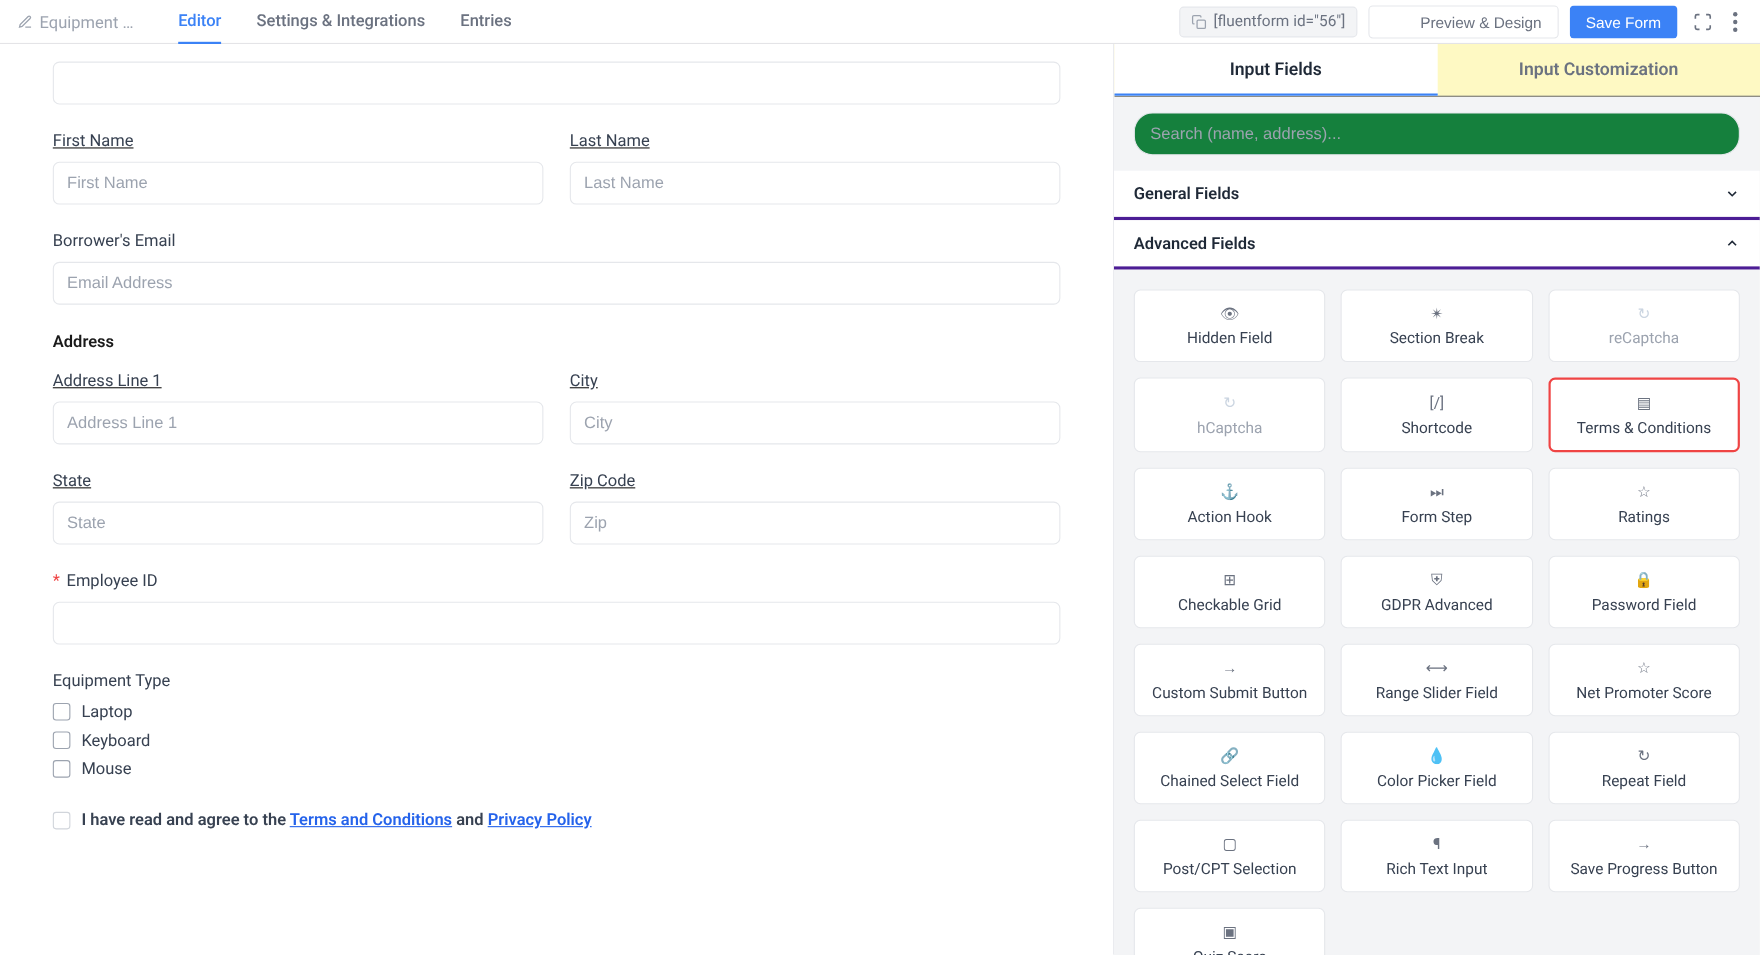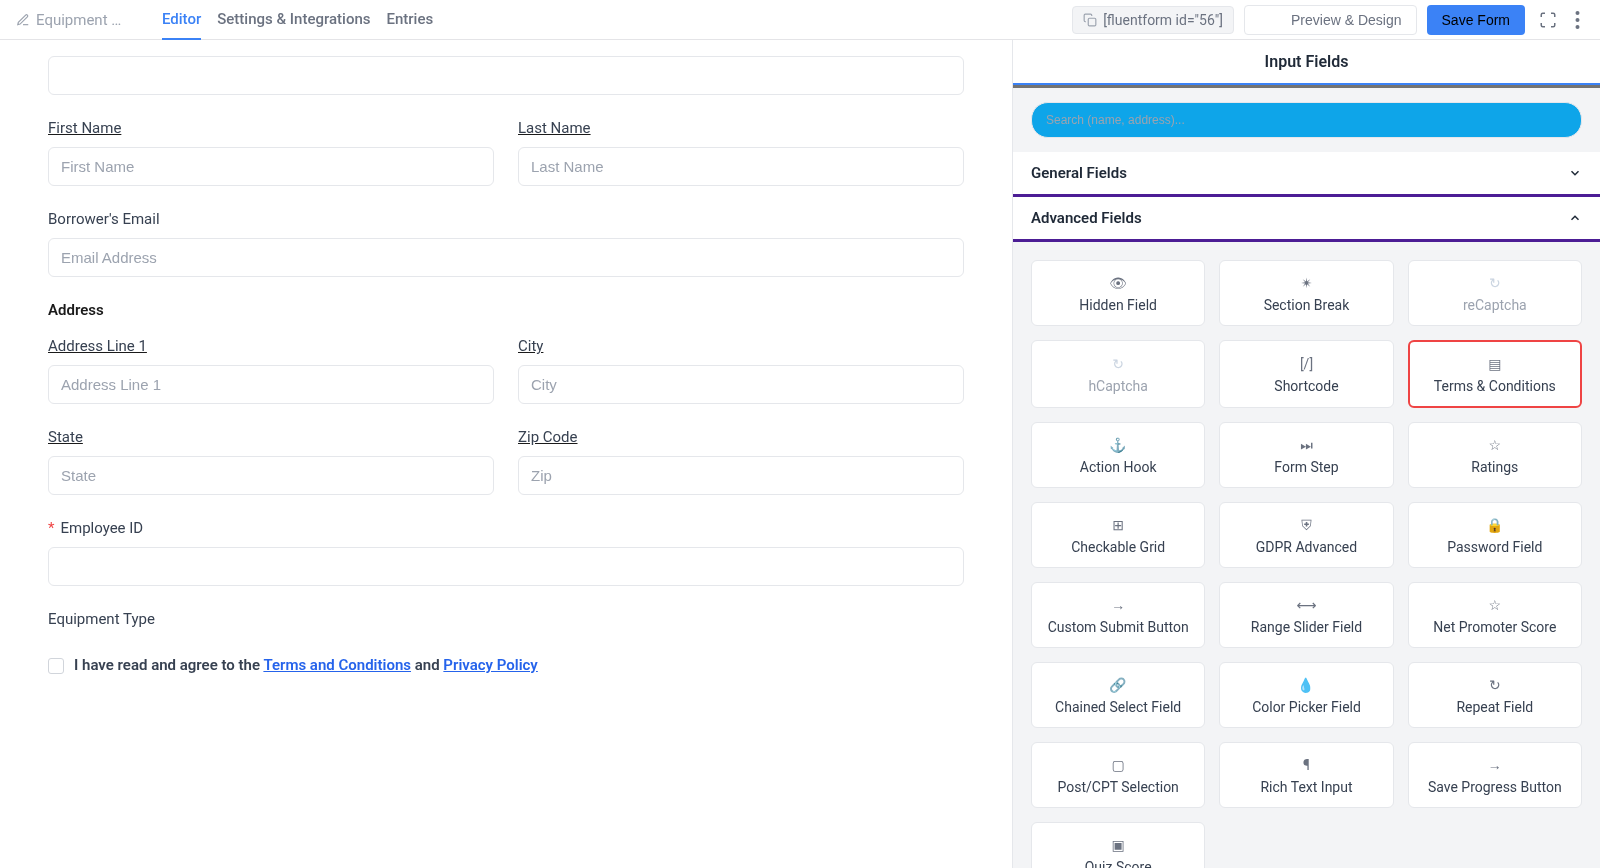--- a/index.html
+++ b/index.html
@@ -2,28 +2,28 @@
 <html><head>
   <meta charset="utf-8">
   <style>
     * { box-sizing: border-box; margin: 0; padding: 0; }
     body { font-family: -apple-system, BlinkMacSystemFont, "Segoe UI", Roboto, sans-serif; background: #fff; color: #1a1a1a; font-size: 14px; }
     
     .topbar { display: flex; align-items: center; border-bottom: 1px solid #e4e4e7; height: 40px; padding: 0 16px; }
     .topbar-left { display: flex; align-items: center; gap: 0; }
     .form-name { color: #9ca3af; font-size: 15px; display: flex; align-items: center; gap: 6px; max-width: 130px; overflow: hidden; white-space: nowrap; text-overflow: ellipsis; padding-right: 24px;}
     .form-name-text { overflow: hidden; text-overflow: ellipsis; white-space: nowrap;}
-    .nav-tabs { display: flex; gap: 16px; margin-left: 16px; align-items: flex-end; height: 40px;}
+    .nav-tabs { display: flex; gap: 32px; margin-left: 16px; align-items: flex-end; height: 40px;}
     .nav-tab { font-size: 15px; color: #6b7280; font-weight: 500; cursor: pointer; height: 40px; display:flex; align-items:center; border-bottom: 2px solid transparent; }
     .nav-tab.active { color: #3b82f6; border-bottom: 2px solid #3b82f6; }
     .topbar-right { margin-left: auto; display: flex; align-items: center; gap: 10px; }
     .shortcode-badge { background: #f3f4f6; border: 1px solid #e5e7eb; padding: 5px 10px; border-radius: 4px; display: flex; align-items: center; gap: 6px; color: #6b7280; font-size: 14px; cursor: pointer; }
     .btn { padding: 6px 14px; border-radius: 4px; font-size: 14px; cursor: pointer; border: 1px solid transparent; }
     .btn-outline { background: #fff; border: 1px solid #e5e7eb; color: #6b7280; padding-left: 46px; }
-    .btn-primary { background: #3b82f6; color: #000000; }
+    .btn-primary { background: #3b82f6; color: #ffffff; }
     .icon-btn { cursor: pointer; color: #6b7280; padding: 4px; display: flex; align-items: center;}
     
     .main { display: flex; height: calc(100vh - 40px); }
     
     .canvas { flex: 1; padding: 16px 48px 40px 48px; overflow-y: auto; }
     .form-field { margin-bottom: 24px; }
     .form-row { display: flex; gap: 24px; text-decoration: underline; }
     .form-row .form-field { flex: 1; }
     .field-label { font-size: 15px; color: #374151; margin-bottom: 10px; display: block; }
     .required-star { color: #ef4444; margin-right: 6px; }
@@ -32,26 +32,26 @@
     .select-input { width: 100%; padding: 10px 12px; border: 1px solid #e5e7eb; border-radius: 6px; font-size: 15px; color: #374151; background: #fff; }
     .checkbox-group { display: flex; flex-direction: column; gap: 8px; margin-top: 6px;}
     .checkbox-row { display: flex; align-items: center; gap: 10px; font-size: 15px; color: #374151; }
     .checkbox-row input { width: 16px; height: 16px; border-radius: 3px; border: 1.5px solid #9ca3af; appearance: none; cursor: pointer;}
     .terms-row { display: flex; align-items: flex-end; gap: 10px; font-size: 15px; font-weight: 600; color: #374151; margin-top: 28px;}
     .terms-row input { width: 16px; height: 16px; border-radius: 3px; border: 1.5px solid #d1d5db; appearance: none; }
     .terms-row a { color: #2563eb; text-decoration: underline; }
     .address-section-label { font-weight: 600; font-size: 15px; margin-bottom: 18px;}
     
     .sidebar { width: 588px; background: #fff; border-left: 1px solid #e5e7eb; display: flex; flex-direction: column; overflow: hidden; }
-    .sidebar-tabs { display: flex; height: 48px; border-bottom: 3px solid #737373; background:#fef9c3; }
+    .sidebar-tabs { display: flex; height: 48px; border-bottom: 1px solid #737373; background:#fef9c3; }
     .sidebar-tab { flex: 1; display: flex; align-items: center; justify-content: center; font-size: 16px; font-weight: 600; color: #6b7280; cursor: pointer; border-bottom: 2px solid transparent;}
     .sidebar-tab.active { color: #1f2937; background:#fff; border-bottom: 2px solid #3b82f6; }
     .sidebar-body { flex:1; overflow-y:auto; background:#f3f4f6; padding-bottom: 30px;}
     .search-wrap { padding: 14px 18px; }
-    .search-input { width: 100%; padding: 10px 14px; border: 1px solid #e5e7eb; border-radius: 17px; font-size: 12px; background: #0ea5e9;}
+    .search-input { width: 100%; padding: 10px 14px; border: 1px solid #e5e7eb; border-radius: 17px; font-size: 15px; background: #15803d;}
     .search-input::placeholder { color: #9ca3af; }
     .accordion { background: #fff; }
     .accordion-header { display: flex; align-items: center; justify-content: space-between; padding: 12px 18px; font-size: 15px; font-weight: 600; color: #1f2937; cursor: pointer; border-bottom: 3px solid #4c1d95;}
     .field-grid { display: grid; grid-template-columns: repeat(3, 1fr); gap: 14px; padding: 18px; background:#f3f4f6;}
     .field-card { background: #fff; border: 1px solid #e5e7eb; border-radius: 6px; padding: 14px 8px 12px 8px; display: flex; flex-direction: column; align-items: center; gap: 6px; cursor: pointer; font-size: 14px; color: #374151; text-align:center; min-height: 62px; justify-content: center;}
     .field-card.disabled { color: #9ca3af; cursor: default; }
     .field-card.highlight { border: 2px solid #ef4444; }
     .field-card .card-icon { color: #6b7280; font-size: 14px; line-height:1; height: 16px; display:flex; align-items:center;}
     .field-card.disabled .card-icon { color: #cbd5e1; }
     
@@ -154,33 +154,48 @@
 
     <div class="form-field">
       <label class="field-label">
         <span class="required-star">*</span><span>Employee ID</span>
       </label>
       <input class="text-input" style="">
     </div>
 
     <div class="form-field">
       <label class="field-label">Equipment Type</label>
+      <div class="checkbox-group" id="equipment-options">
+          <label class="checkbox-row">
+            <input type="checkbox" style="">
+            <span>Laptop</span>
+          </label>
+          <label class="checkbox-row">
+            <input type="checkbox" style="">
+            <span>Keyboard</span>
+          </label>
+          <label class="checkbox-row">
+            <input type="checkbox" style="">
+            <span>Mouse</span>
+          </label>
+        </div>
     </div>
 
     <div class="terms-row">
       <input type="checkbox" style="">
       <span>
         <span>I have read and agree to the </span><a href="#">Terms and Conditions</a><span> and </span><a href="#">Privacy Policy</a>
       </span>
     </div>
   </div>
 
   <div class="sidebar">
     <div class="sidebar-tabs">
       <div class="sidebar-tab active">Input Fields</div>
+      <div class="sidebar-tab">Input Customization</div>
     </div>
     <div class="sidebar-body">
       <div class="search-wrap">
         <input class="search-input" placeholder="Search (name, address)..." style="">
       </div>
       <div class="accordion">
         <div class="accordion-header">
           <span>General Fields</span>
           <span>
             <svg width="14" height="14" viewBox="0 0 24 24" fill="none" stroke="#1f2937" stroke-width="2.5">

